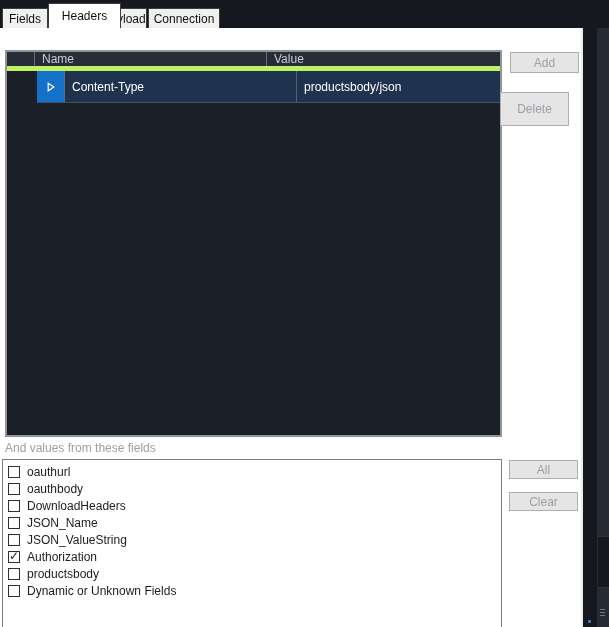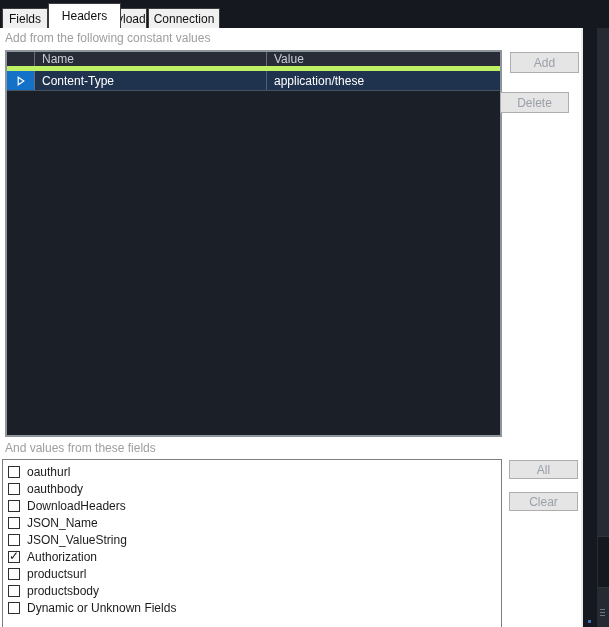--- a/index.html
+++ b/index.html
@@ -37,39 +37,39 @@
   }
   .grid-header {
     display:flex; height:19px; background:#272c36; color:#c9ced6;
     border-bottom:5px solid #bef264; box-sizing:border-box;
   }
   .gh-rowsel { width:28px; box-sizing:border-box; border-right:1px solid #666e7b; }
   .gh-name   { width:232px; box-sizing:border-box; border-right:1px solid #666e7b;
                display:flex; align-items:center; padding-left:7px; }
   .gh-value  { flex:1; display:flex; align-items:center; padding-left:7px;text-align:right; }
   .grid-row  {
-    display:flex; height:20px; background:#1f334e; color:#ffffff;
-    border-bottom:1px solid #465061; box-sizing:border-box;
+    display:flex; height:32px; background:#1f334e; color:#ffffff;
+    border-bottom:1px solid #465061; box-sizing:border-box;margin-left:30px;
   }
   .gr-rowsel {
     width:28px; box-sizing:border-box; background:#1371c8;
     border-right:1px solid #666e7b; display:flex; align-items:center; justify-content:center;
   }
   .gr-name { width:232px; box-sizing:border-box; border-right:1px solid #556070;
              display:flex; align-items:center; padding-left:7px; }
   .gr-value { flex:1; display:flex; align-items:center; padding-left:7px; }
 
   
   .btn {
     position:absolute; width:69px; box-sizing:border-box;
     background:#e5e5e5; border:1px solid #aeaeae; color:#9aa0a8;
     display:flex; align-items:center; justify-content:center; cursor:default;
   }
   .btn-add    { left:510px; top:52px;  height:21px; }
-  .btn-delete { left:500px; top:92px;  height:21px; }
+  .btn-delete { left:500px; top:92px;  height:34px; }
   .btn-all    { left:509px; top:460px; height:19px; }
   .btn-clear  { left:509px; top:492px; height:19px; }
 
   
   .checklist {
     position:absolute; left:2px; top:459px; width:500px; height:172px;
     box-sizing:border-box; background:#ffffff; border:1px solid #7d7d7d;
     padding-top:3px; overflow:hidden;
   }
   .check-item { height:17px; display:flex; align-items:center; padding-left:5px; color:#1c1c1c; }
@@ -98,37 +98,36 @@
 
   <div class="tabstrip">
     <div class="tab tab-basic">Fields</div>
     <div class="tab tab-headers active">Headers</div>
     <div class="tab tab-payload">Payload</div>
     <div class="tab tab-connection">Connection</div>
   </div>
 
   <div class="page"></div>
 
-  <div class="section-label label-constants">Add from the following constant values</div>
 
   <div class="grid">
     <div class="grid-header">
       <div class="gh-rowsel"></div>
       <div class="gh-name">Name</div>
       <div class="gh-value">Value</div>
     </div>
     <div id="grid-rows">
   <div class="grid-row">
     <div class="gr-rowsel">
       <svg width="8" height="10" viewBox="0 0 8 10">
         <path d="M1.2 1.2 L6.8 5 L1.2 8.8 Z" fill="none" stroke="#ffffff" stroke-width="1.2"></path>
       </svg>
     </div>
     <div class="gr-name">Content-Type</div>
-    <div class="gr-value">application/these</div>
+    <div class="gr-value">productsbody/json</div>
   </div>
 </div>
   </div>
 
   <div class="btn btn-add">Add</div>
   <div class="btn btn-delete">Delete</div>
 
   <div class="section-label label-fields">And values from these fields</div>
 
   <div class="checklist" id="checklist">
@@ -167,26 +166,20 @@
     <span class="check-label">JSON_ValueString</span>
   </div>
 
   <div class="check-item checked">
     <span class="cbx">
       <span class="tick">✓</span>
     </span>
     <span class="check-label">Authorization</span>
   </div>
 
-  <div class="check-item">
-    <span class="cbx">
-      
-    </span>
-    <span class="check-label">productsurl</span>
-  </div>
 
   <div class="check-item">
     <span class="cbx">
       
     </span>
     <span class="check-label">productsbody</span>
   </div>
 
   <div class="check-item">
     <span class="cbx">

